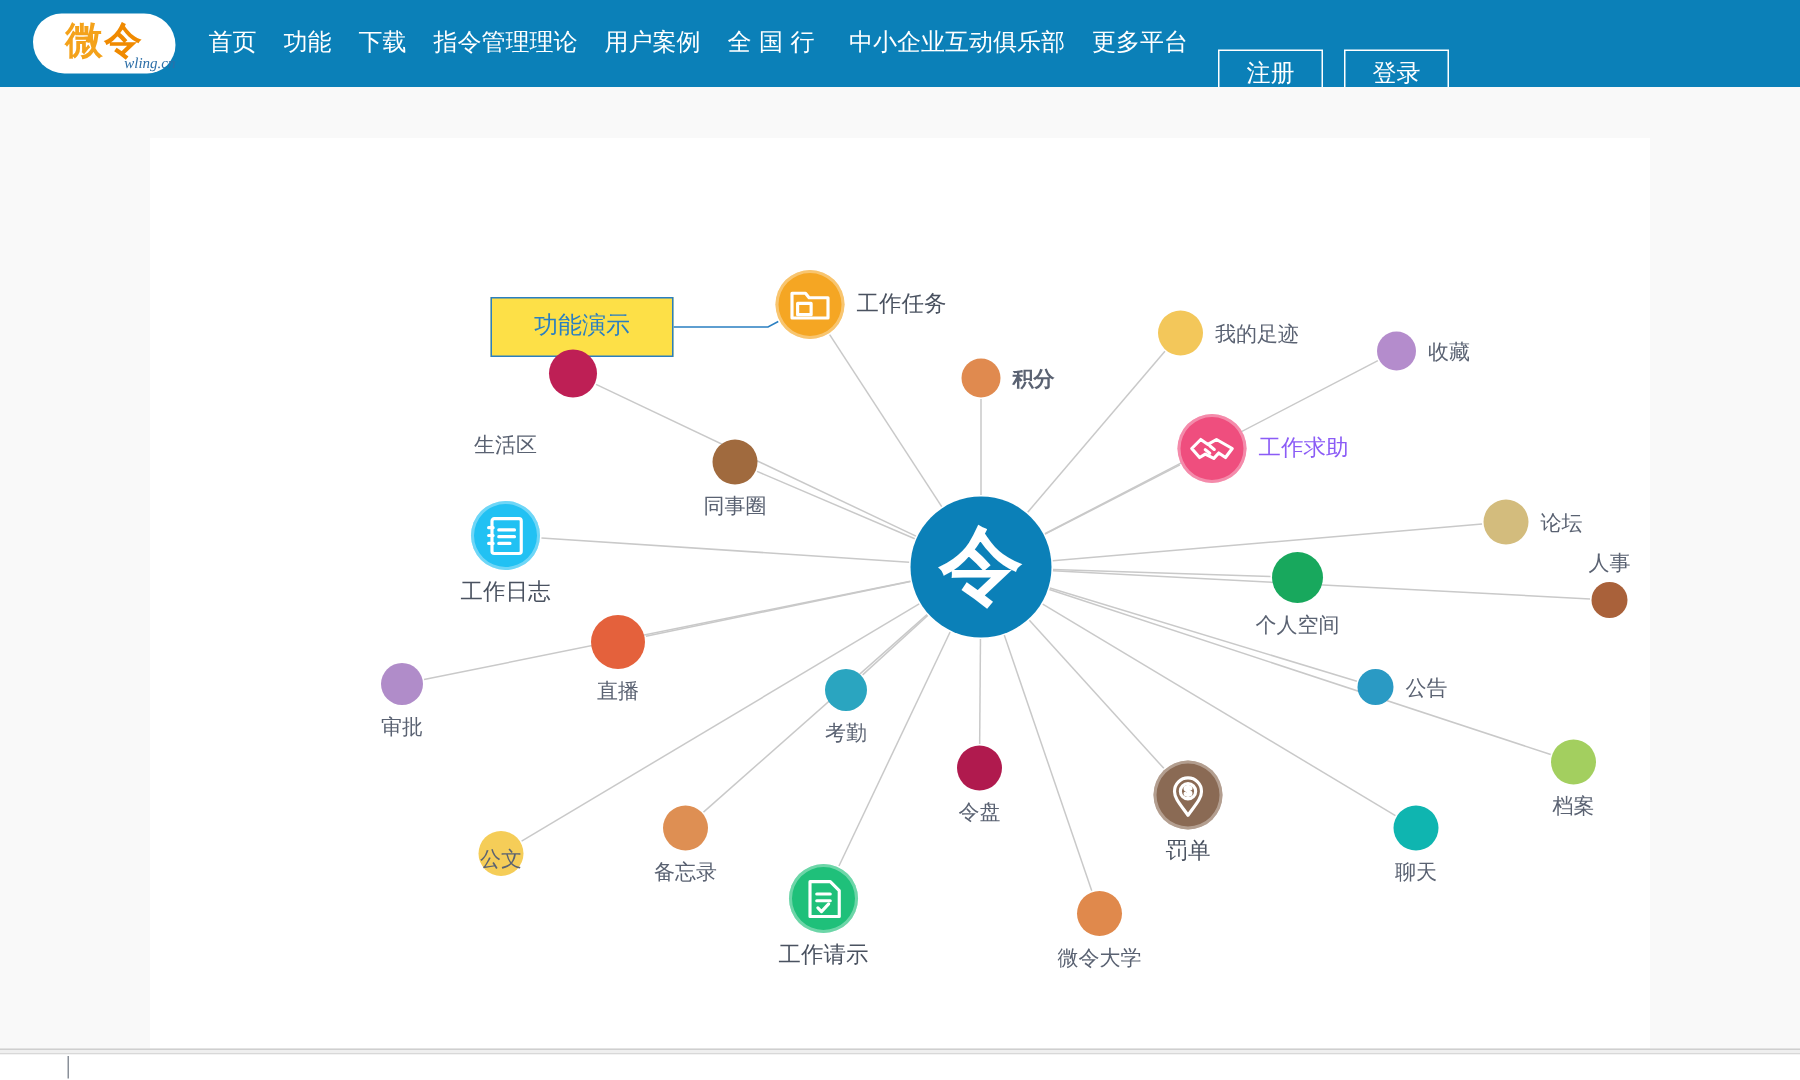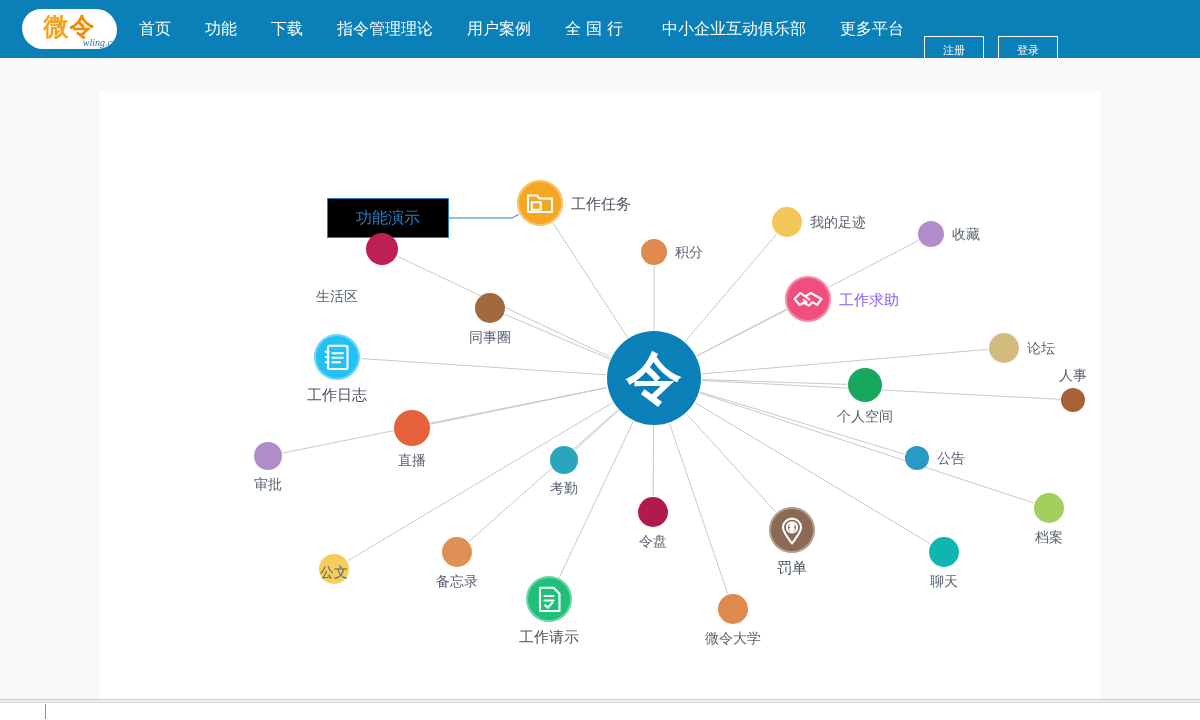--- a/index.html
+++ b/index.html
@@ -57,41 +57,41 @@
     color: #ffffff;
     font-size: 21px;
     margin-left: 8px;
     letter-spacing: 0.5px;
     flex-shrink: 0;
   }
   #main-nav {
     display: flex;
     align-items: center;
     margin-left: 22px;
-    gap: 34px;
+    gap: 18px;
     flex-shrink: 0;
   }
   #main-nav .nav-item {
     color: #ffffff;
     font-size: 16px;
     text-decoration: none;
     cursor: pointer;
     line-height: 1;
   }
   #main-nav .nav-item.spaced { letter-spacing: 5px; }
   #header-actions {
     display: flex;
     align-items: center;
     gap: 14px;
     margin-left: 20px;
     flex-shrink: 0;
   }
   #header-actions .hdr-btn {
     color: #ffffff;
-    font-size: 11px;
+    font-size: 16px;
     border: 1px solid #ffffff;
     padding: 8px 18px;
     cursor: pointer;
     background: transparent;
     line-height: 1;
     font-family: inherit;
     margin-top: 42px;
   }
 
   
@@ -160,21 +160,21 @@
     line-height: 1;
     font-family: "DejaVu Sans", sans-serif;
   }
 
   
   #callout-box {
     position: absolute;
     left: 327px; top: 140px;
     width: 122px; height: 40px;
     border: 1px solid #2a7fc1;
-    background: #000000;
+    background: #fde047;
     display: flex;
     align-items: center;
     justify-content: center;
     cursor: pointer;
   }
   #callout-box .callout-text {
     color: #2a7fc1;
     font-size: 16px;
     line-height: 1;
   }
@@ -270,21 +270,21 @@
   <div class="node has-icon" style="left: 540px; top: 145px; width: 46px; height: 46px; background: rgb(245, 166, 35); box-shadow: rgba(255, 255, 255, 0.35) 0px 0px 0px 2px inset;">
         <span style="display: flex;">
           <svg width="36" height="36" viewBox="0 0 24 24" fill="none" stroke="#ffffff" stroke-width="1.4" stroke-linecap="round" stroke-linejoin="round">
             <path d="M4 7h6l1.6 2H20v9H4z"></path>
             <rect x="6.5" y="11.5" width="6" height="5"></rect>
           </svg>
         </span>
       </div>
       <div class="node-label lbl-right" style="left: 571px; top: 145px; font-size: 15px; color: rgb(74, 82, 96);">工作任务</div>
       <div class="node" style="left: 654px; top: 194px; width: 26px; height: 26px; background: rgb(224, 138, 79);"></div>
-      <div class="node-label lbl-right" style="left: 675px; top: 194px;">积分</div>
+      <div class="node-label lbl-right" style="left: 675px; top: 194px; font-weight: bold;">积分</div>
       <div class="node" style="left: 787px; top: 164px; width: 30px; height: 30px; background: rgb(243, 199, 90);"></div>
       <div class="node-label lbl-right" style="left: 810px; top: 164px;">我的足迹</div>
       <div class="node" style="left: 931px; top: 176px; width: 26px; height: 26px; background: rgb(180, 140, 204);"></div>
       <div class="node-label lbl-right" style="left: 952px; top: 176px;">收藏</div>
       <div class="node has-icon" style="left: 808px; top: 241px; width: 46px; height: 46px; background: rgb(239, 78, 126); box-shadow: rgba(255, 255, 255, 0.35) 0px 0px 0px 2px inset;">
         <span style="display: flex;">
           <svg width="36" height="36" viewBox="0 0 24 24" fill="none" stroke="#ffffff" stroke-width="1.4" stroke-linecap="round" stroke-linejoin="round">
             <path d="M3 12l4-4 3.2 2.2L14 8l7 4-3 4-3-2-2.2 2.4L9 14.5 6.5 16z"></path>
             <path d="M9 12.5l2 1.6M11 10.8l2 1.6"></path>
           </svg>

